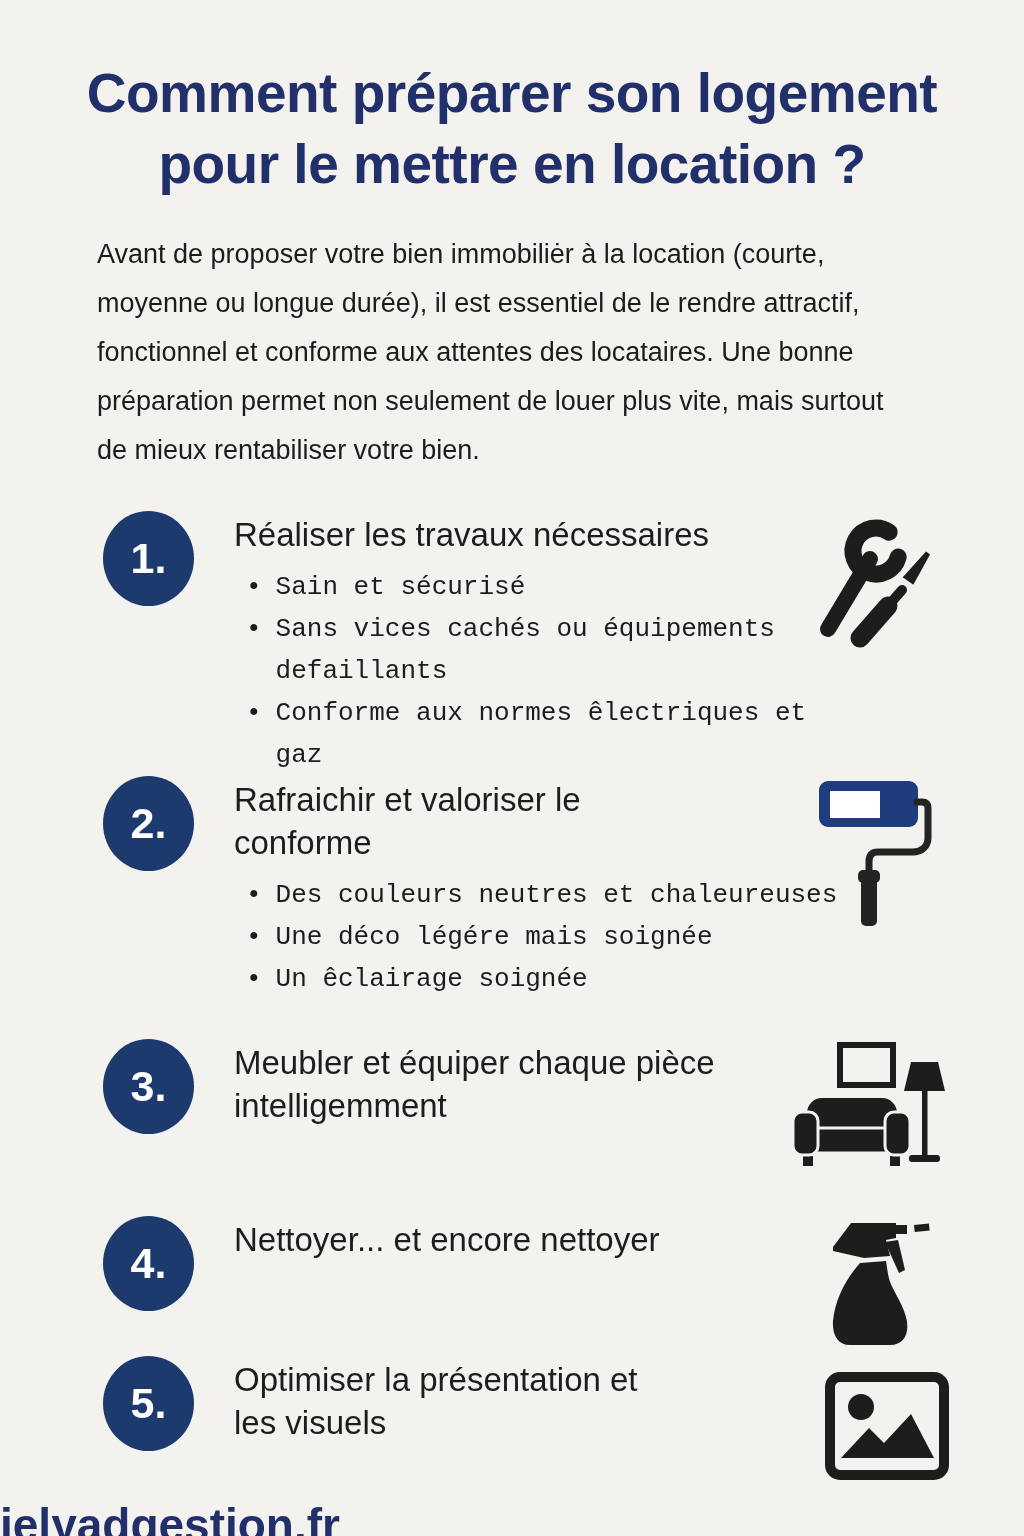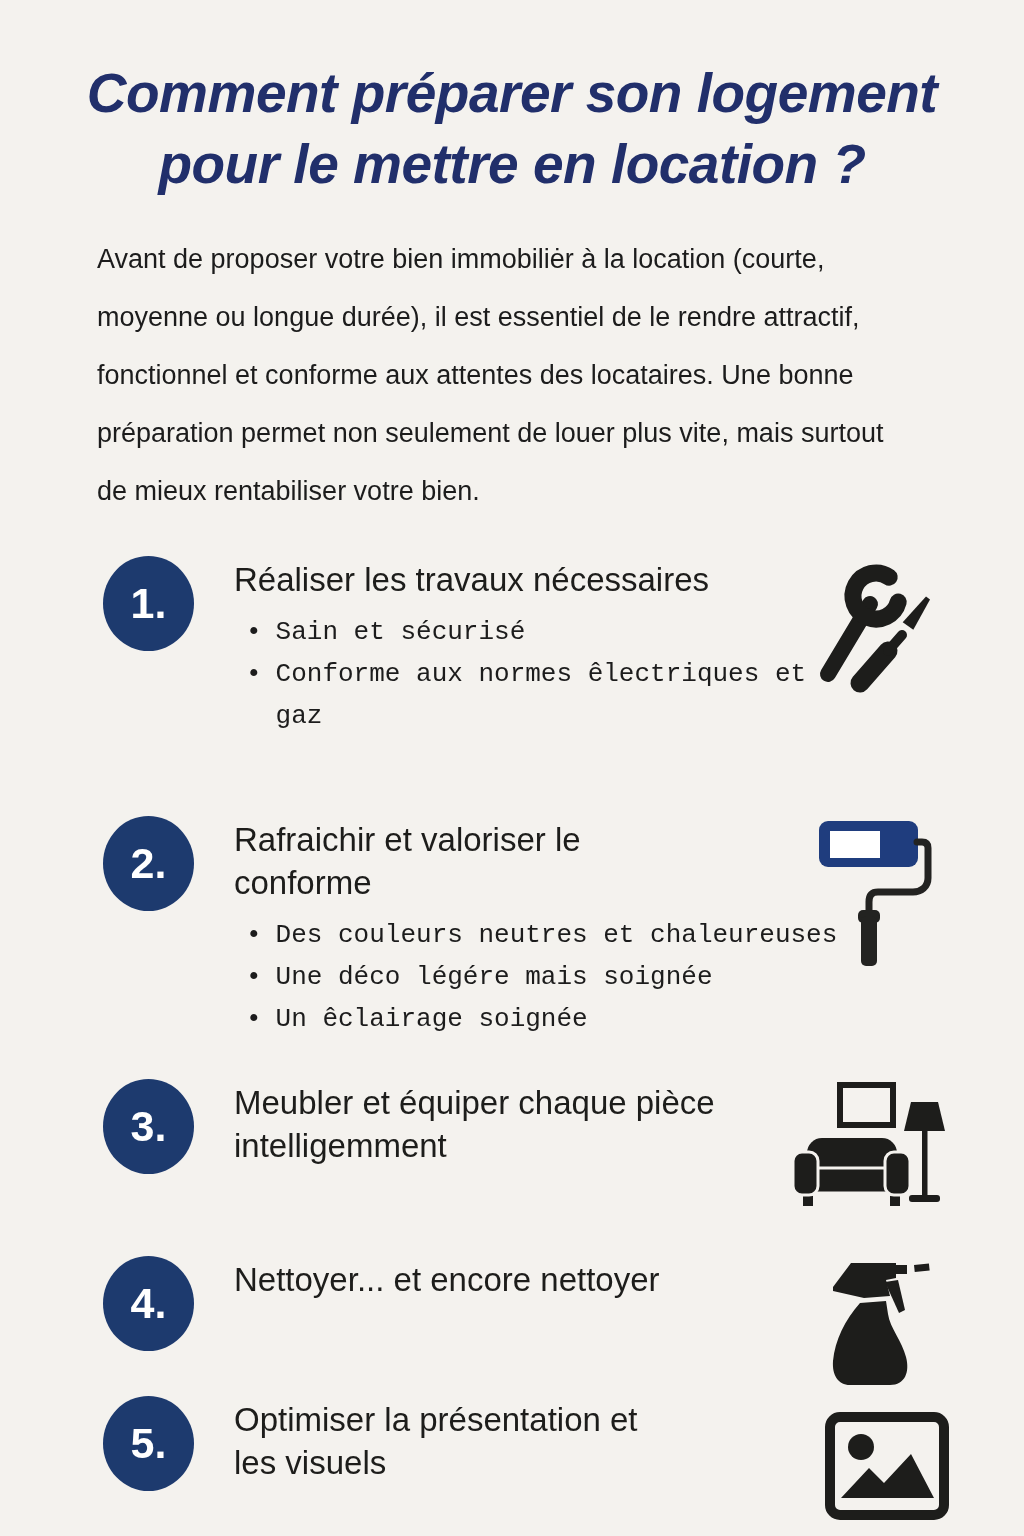--- a/index.html
+++ b/index.html
@@ -23,26 +23,25 @@
 
   .page-title{
     margin:58px 20px 0;
     text-align:center;
     font-size:55px;
     line-height:71px;
     font-weight:700;
     letter-spacing:-0.5px;
     color:var(--navy);
     white-space:pre-line;
-    font-style:italic;
   }
   .intro{
     margin:30px 40px 0 97px;
     font-size:27px;
-    line-height:58px;
+    line-height:49px;
     color:var(--text);
     white-space:pre-line;
   }
 
   .steps{margin-top:36px;}
   .step{
     position:relative;
     display:flex;
     align-items:flex-start;
     padding:0 40px 0 103px;
@@ -118,20 +117,24 @@
 
     <section class="step step-1">
       <div class="badge">
         <span>1.</span>
       </div>
       <div class="content">
         <h2 class="step-title">Réaliser les travaux nécessaires</h2>
         <div class="bullets">
           <div class="bullet">
               <span>Sain et sécurisé</span>
+            </div>
+          <div class="bullet">
+              <span>Sans vices cachés ou équipements
+defaillants</span>
             </div>
           <div class="bullet">
               <span>Conforme aux normes êlectriques et gaz</span>
             </div>
         </div>
       </div>
       <div class="icon icon-tools">
         <svg width="158" height="146" viewBox="0 0 158 146" fill="none">
           <path d="M28 118 L70 48" stroke="var(--icon)" stroke-width="16" stroke-linecap="round"></path>
           <path d="M89.2 21.2 A 23 23 0 1 0 98.2 46" stroke="var(--icon)" stroke-width="17" stroke-linecap="round" fill="none"></path>

